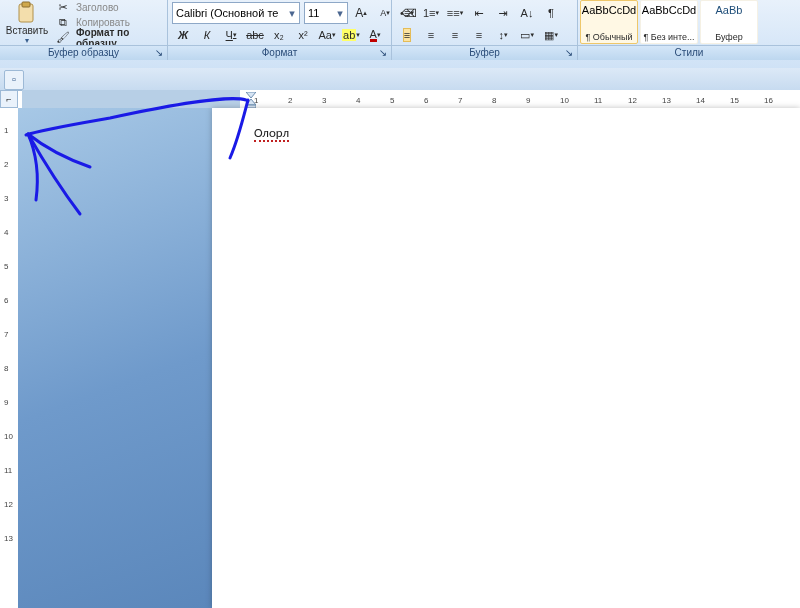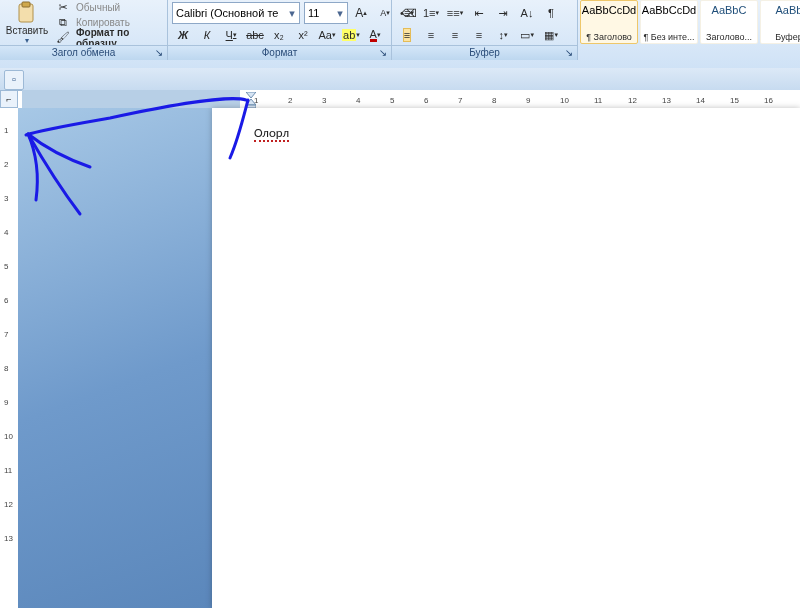--- a/index.html
+++ b/index.html
@@ -54,36 +54,36 @@
         </svg>
       <span style="font-size:10px;">Вставить</span>
       <span style="font-size:8px;color:#3a5f8e;">▾</span>
     </div>
 
     <div style="position:absolute;left:52px;top:0;">
       <div class="rrow" style="height:15px;">
         <span class="rbtn" style="width:16px;height:14px;">
             <span class="ico">✂</span>
           </span>
-        <span style="color:#888;font-size:10px;">Обычный</span>
+        <span style="color:#888;font-size:10px;">Заголово</span>
       </div>
       <div class="rrow" style="height:15px;">
         <span class="rbtn" style="width:16px;height:14px;">
             <span>⧉</span>
           </span>
         <span style="color:#888;font-size:10px;">Копировать</span>
       </div>
       <div class="rrow" style="height:15px;">
         <span class="rbtn" style="width:16px;height:14px;">
             <span>🖌</span>
           </span>
         <span style="color:#2b2b2b;font-size:10px;font-weight:bold;">Формат по образцу</span>
       </div>
     </div>
-    <div class="group-label-bar"><span>Загол обмена</span><span class="launcher">↘</span></div>
+    <div class="group-label-bar"><span>Буфер образцу</span><span class="launcher">↘</span></div>
   </div>
 
   <div class="group group-sep" style="left:168px;width:224px;">
     <div class="rrow" style="position:absolute;left:4px;top:2px;">
       <span class="combo">
           <input style="width: 106px;" value="Calibri (Основной те">
           <span class="dd">▾</span>
         </span>
       <span class="combo" style="margin-left:2px;">
           <input style="width: 22px;" value="11">
@@ -180,35 +180,32 @@
           <span style="font-size:7px;">▾</span>
         </span>
     </div>
     <div class="group-label-bar"><span>Буфер</span><span class="launcher">↘</span></div>
   </div>
 
   <div class="group" style="left:578px;width:222px;">
     <div id="style-gallery" style="position:absolute;left:2px;top:0;display:flex;">
         <div class="style-card sel">
           <span class="prev" style="color:#000">AaBbCcDd</span>
-          <span class="nm">¶ Заголово</span>
+          <span class="nm">¶ Обычный</span>
         </div>
         <div class="style-card">
           <span class="prev" style="color:#000">AaBbCcDd</span>
           <span class="nm">¶ Без инте...</span>
         </div>
         <div class="style-card">
-          <span class="prev" style="color:#1f4e79">AaBbC</span>
-          <span class="nm">Заголово...</span>
-        </div>
-        <div class="style-card">
           <span class="prev" style="color:#1f4e79">AaBb</span>
           <span class="nm">Буфер</span>
         </div>
       </div>
+    <div class="group-label-bar"><span>Стили</span></div>
   </div>
 </div>
 
 <div class="toolstrip">
   <div class="ts-btn" style="left:4px;"><span>▫</span></div>
 </div>
 
 <div class="rtoggle">⌐</div>
 
 <div class="hruler-left"></div>

